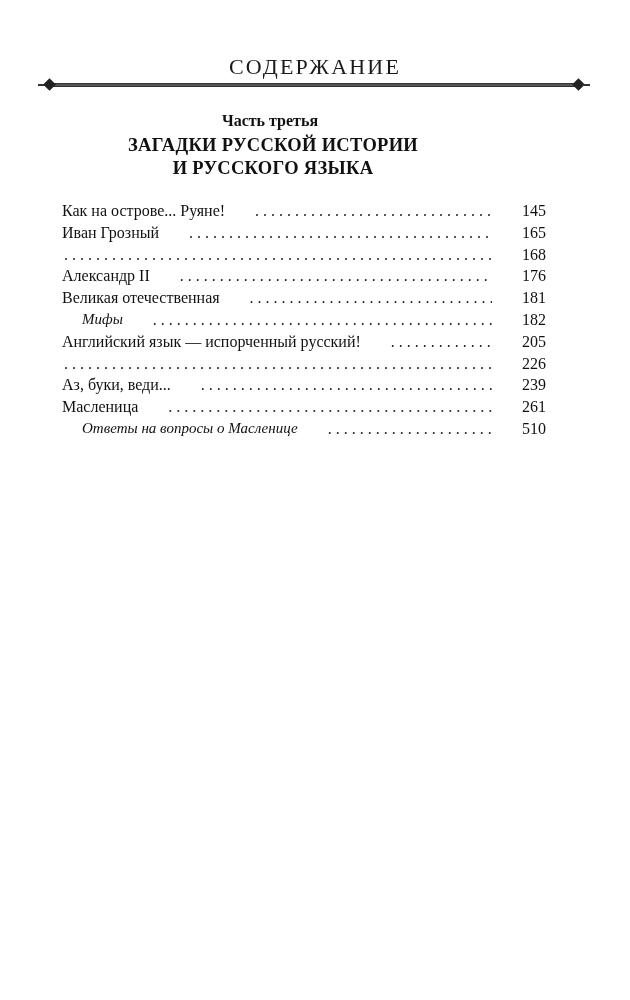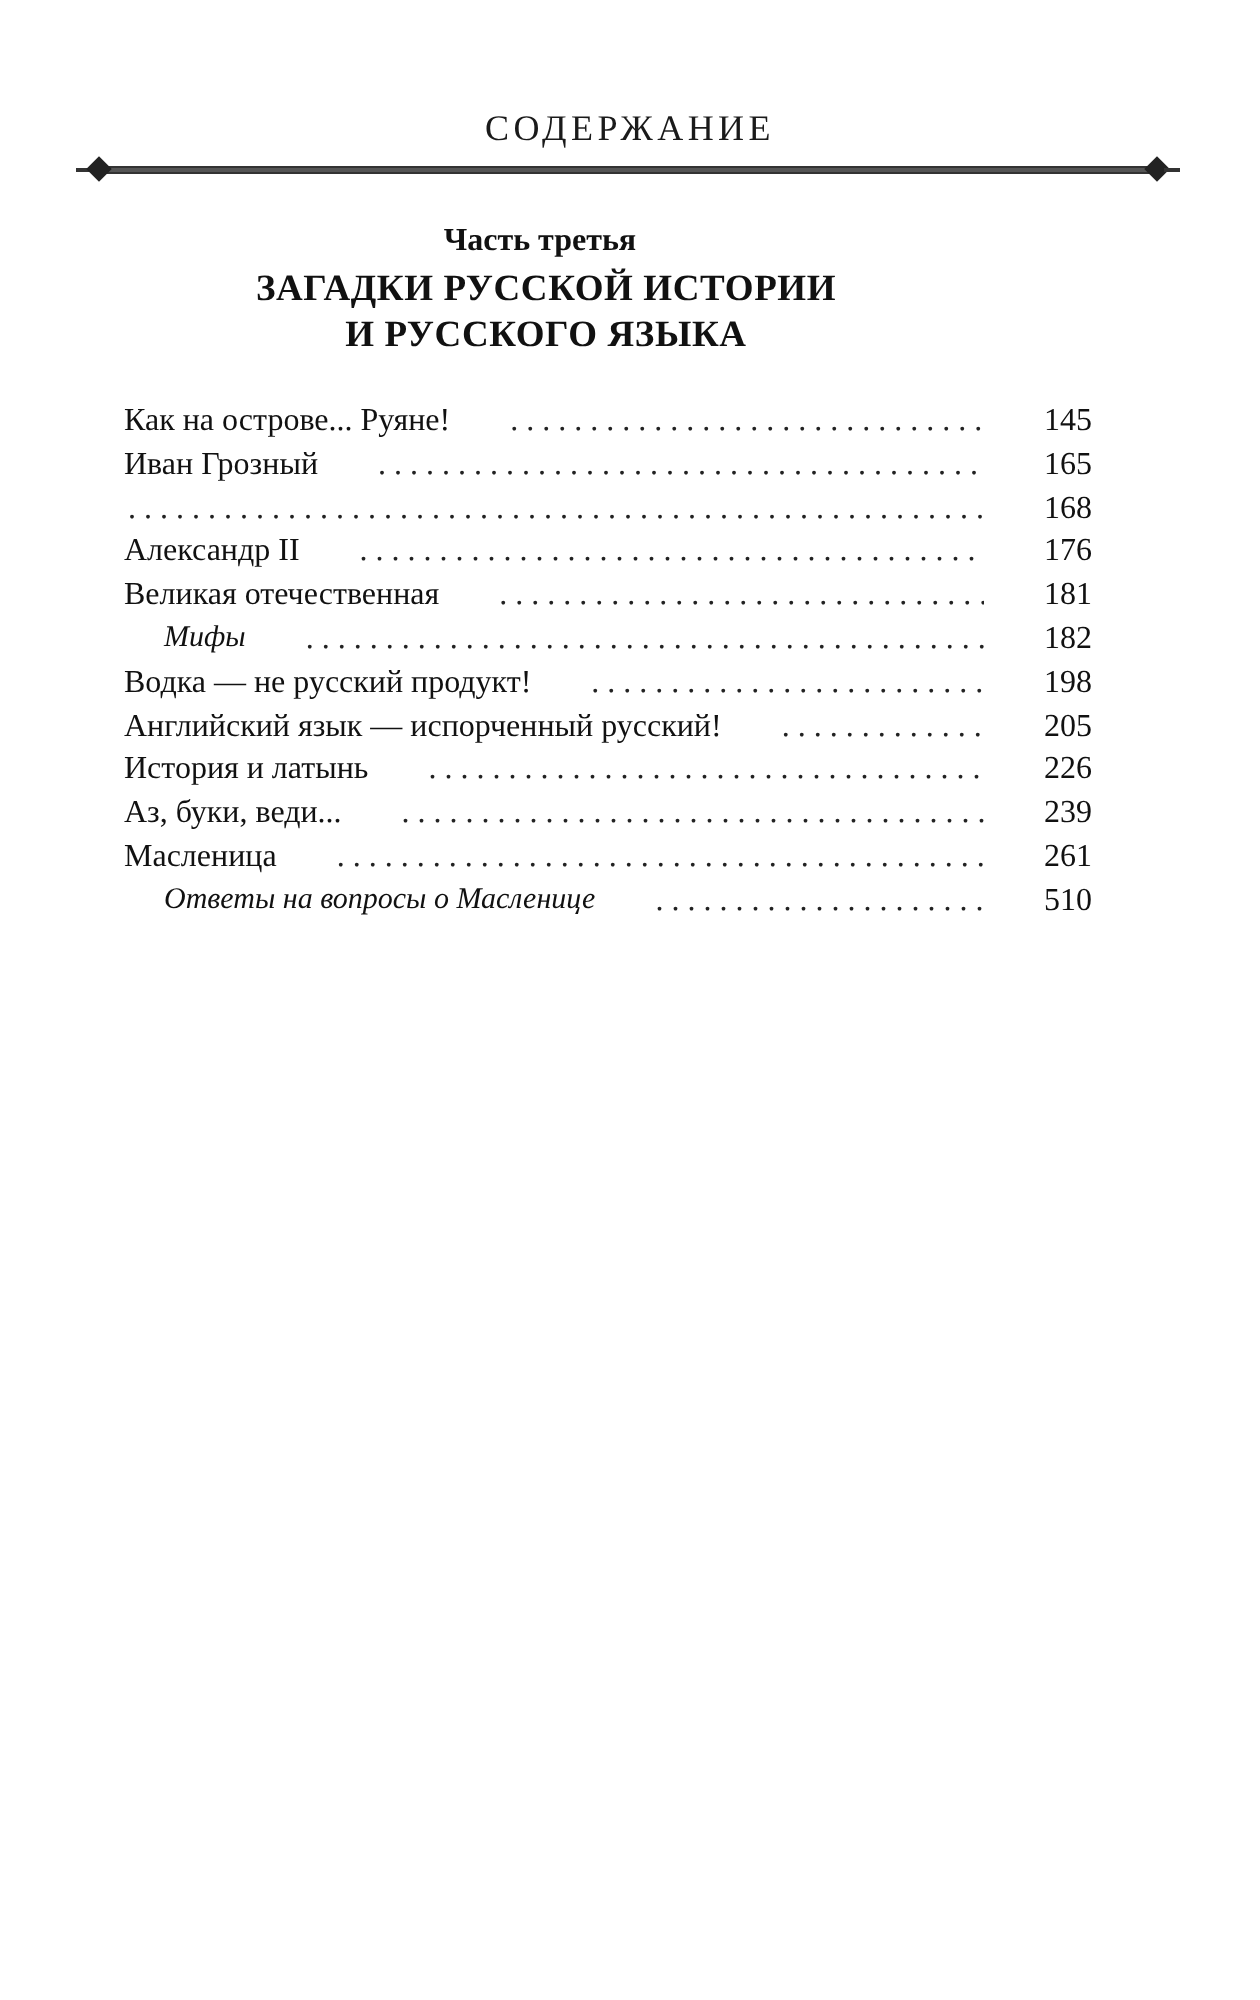--- a/index.html
+++ b/index.html
@@ -1,17 +1,17 @@
 <!DOCTYPE html>
 <html><head>
 <meta charset="utf-8">
 <style>
   html, body { margin: 0; padding: 0; background: #ffffff; }
   body { width: 630px; height: 1000px; position: relative; overflow: hidden; color: #111; font-family: "Liberation Serif", "DejaVu Serif", serif; }
-  .running-head { position: absolute; top: 54px; left: 0; width: 630px; text-align: center; font-size: 18px; letter-spacing: 2.2px; color: #1a1a1a; }
+  .running-head { position: absolute; top: 54px; left: 0; width: 630px; text-align: center; font-size: 22px; letter-spacing: 2.2px; color: #1a1a1a; }
   .ornament { position: absolute; top: 78px; left: 38px; width: 552px; height: 14px; }
   .ornament .line { position: absolute; left: 8px; right: 8px; top: 5px; height: 4px; background: #555; border-top: 1px solid #333; border-bottom: 1px solid #333; box-sizing: border-box; }
   .ornament .diamond { position: absolute; top: 2px; width: 9px; height: 9px; background: #222; transform: rotate(45deg); }
   .ornament .diamond.left { left: 7px; }
   .ornament .diamond.right { right: 7px; }
   .ornament .tip { position: absolute; top: 6px; width: 8px; height: 2px; background: #333; }
   .ornament .tip.left { left: 0; }
   .ornament .tip.right { right: 0; }
   .part-label { position: absolute; top: 112px; left: 0; width: 540px; text-align: center; font-weight: bold; font-size: 16px; }
   .part-title { position: absolute; top: 134px; left: 0; width: 546px; text-align: center; font-weight: bold; font-size: 18.5px; line-height: 23px; letter-spacing: 0.3px; }
@@ -67,31 +67,25 @@
       <span class="title">Великая отечественная</span>
       <span class="dots"></span>
       <span class="page">181</span>
     </div>
   <div class="toc-row sub">
       <span class="title">Мифы</span>
       <span class="dots"></span>
       <span class="page">182</span>
     </div>
   <div class="toc-row">
-      <span class="title">Водка — не русский продукт!</span>
-      <span class="dots"></span>
-      <span class="page">198</span>
-    </div>
-  <div class="toc-row">
       <span class="title">Английский язык — испорченный русский!</span>
       <span class="dots"></span>
       <span class="page">205</span>
     </div>
   <div class="toc-row">
-      <span class="title">История и латынь</span>
       <span class="dots"></span>
       <span class="page">226</span>
     </div>
   <div class="toc-row">
       <span class="title">Аз, буки, веди...</span>
       <span class="dots"></span>
       <span class="page">239</span>
     </div>
   <div class="toc-row">
       <span class="title">Масленица</span>

